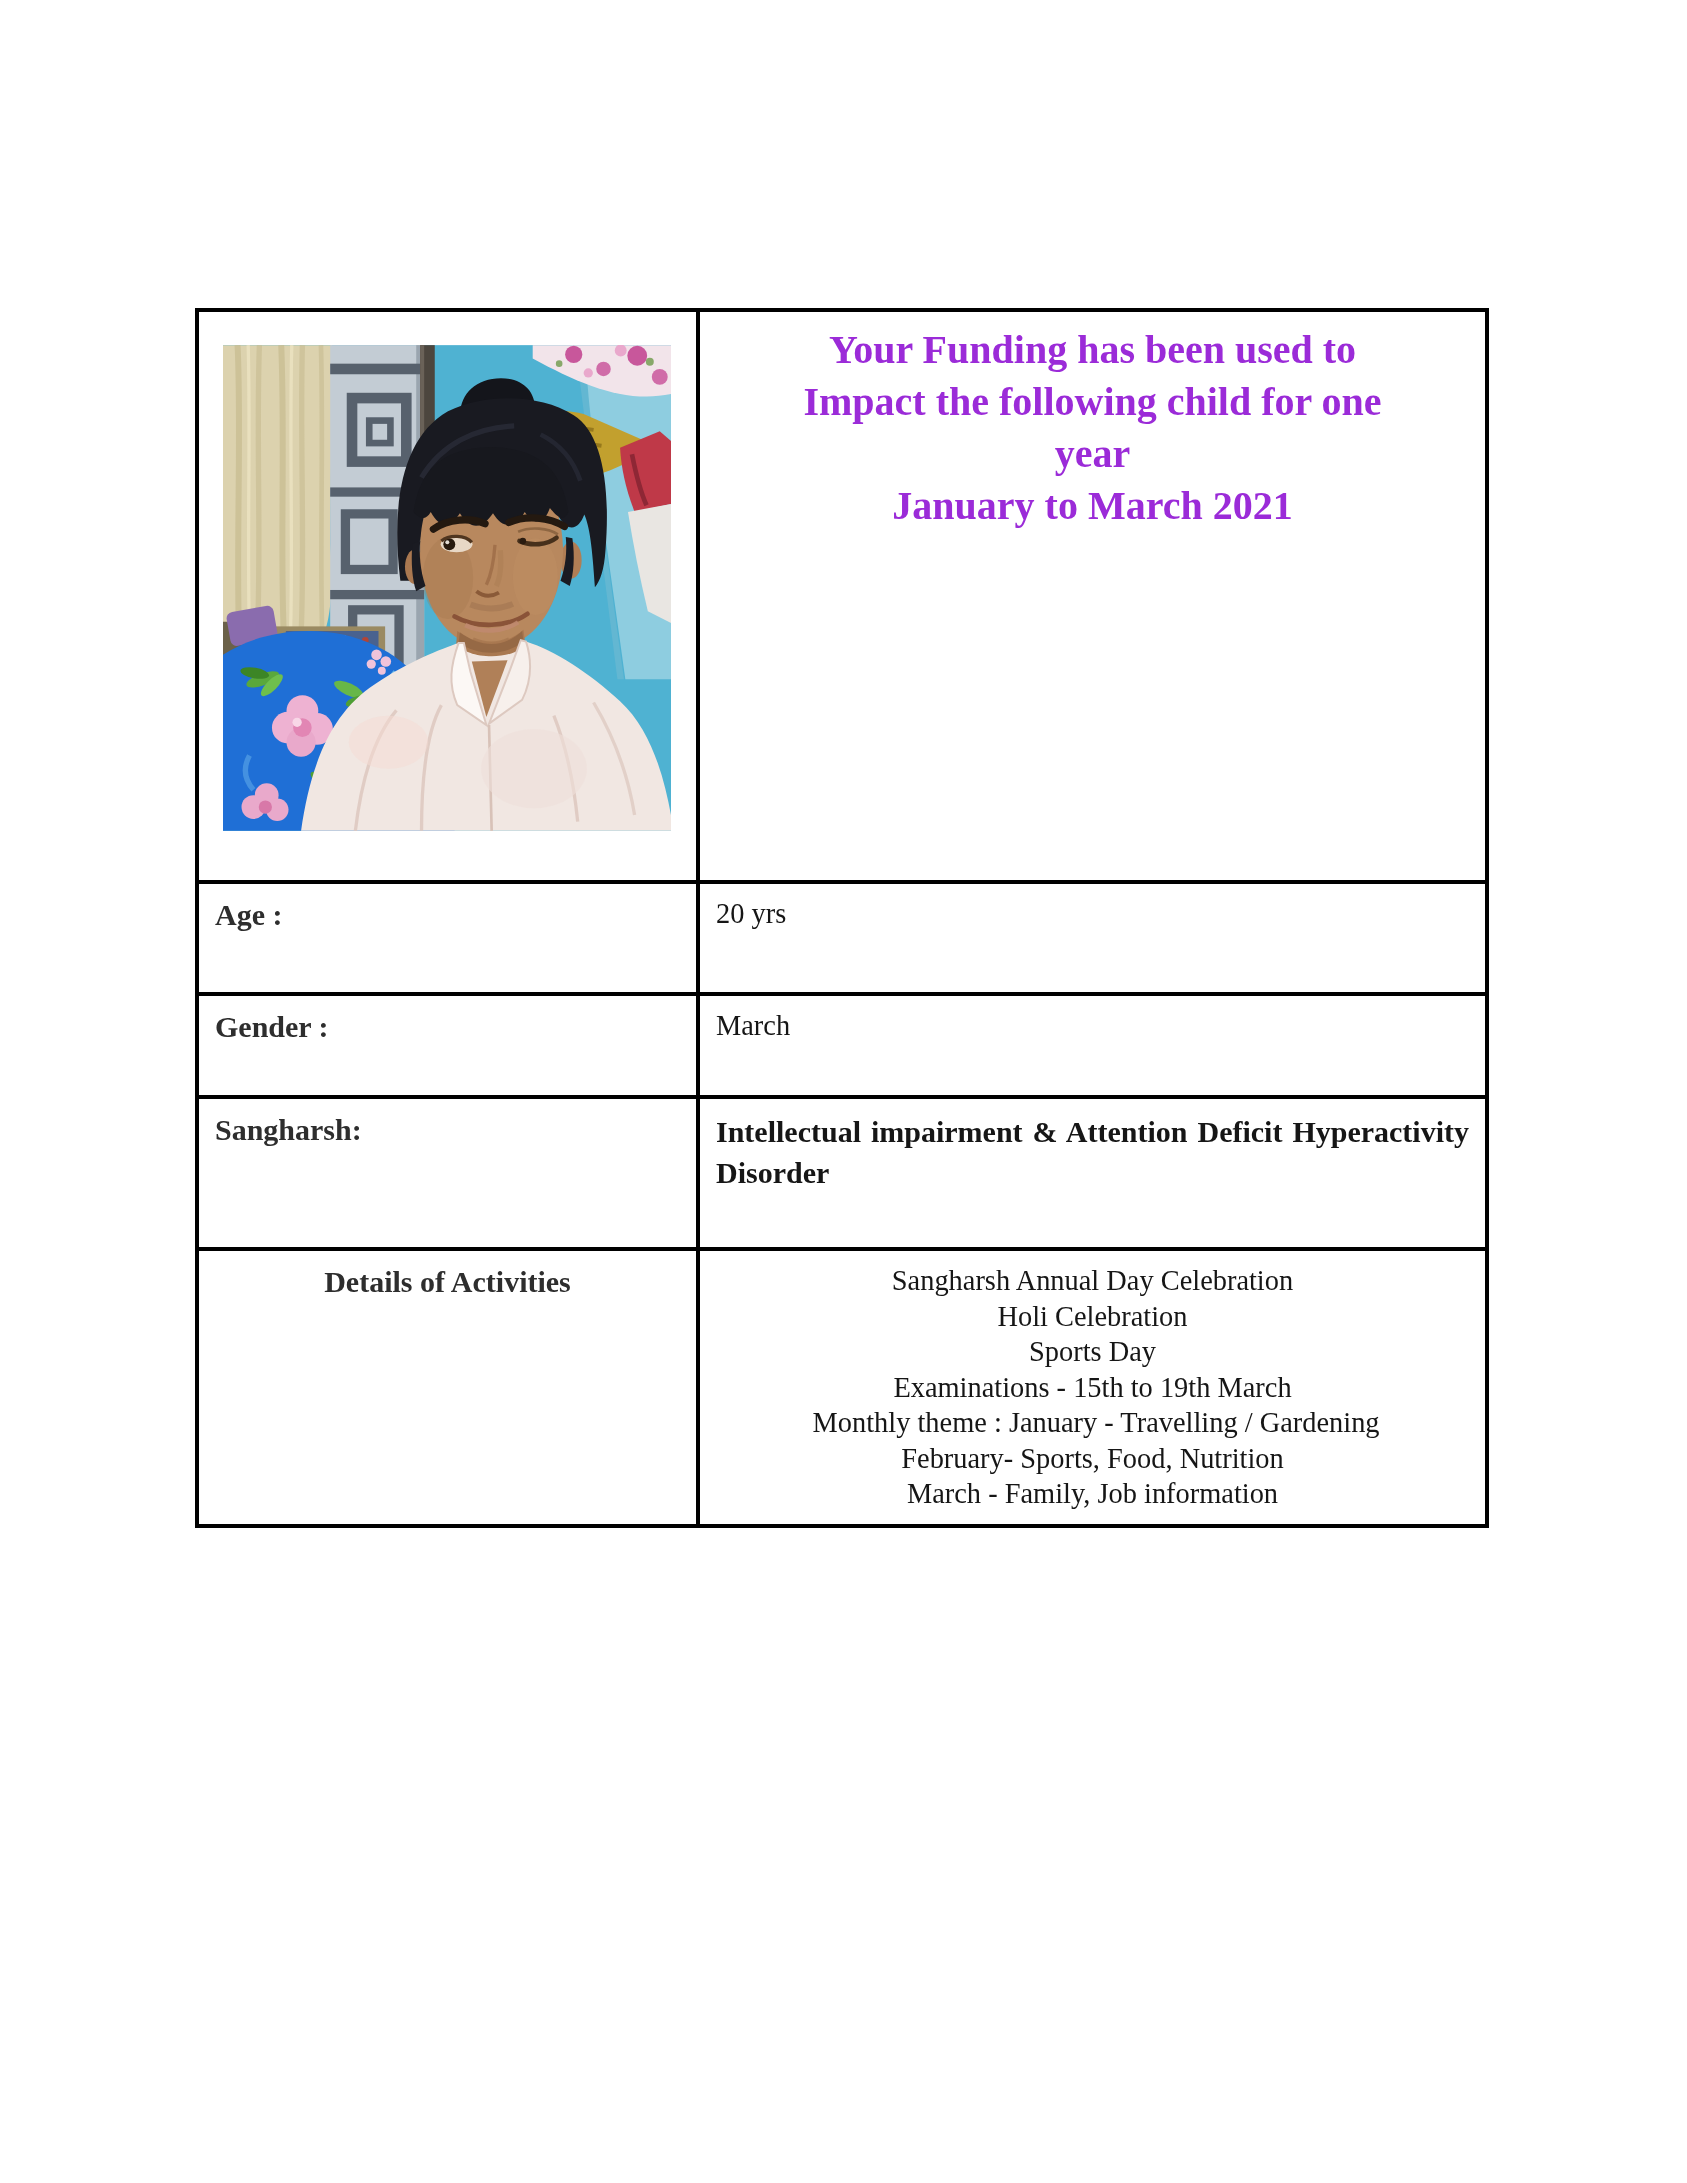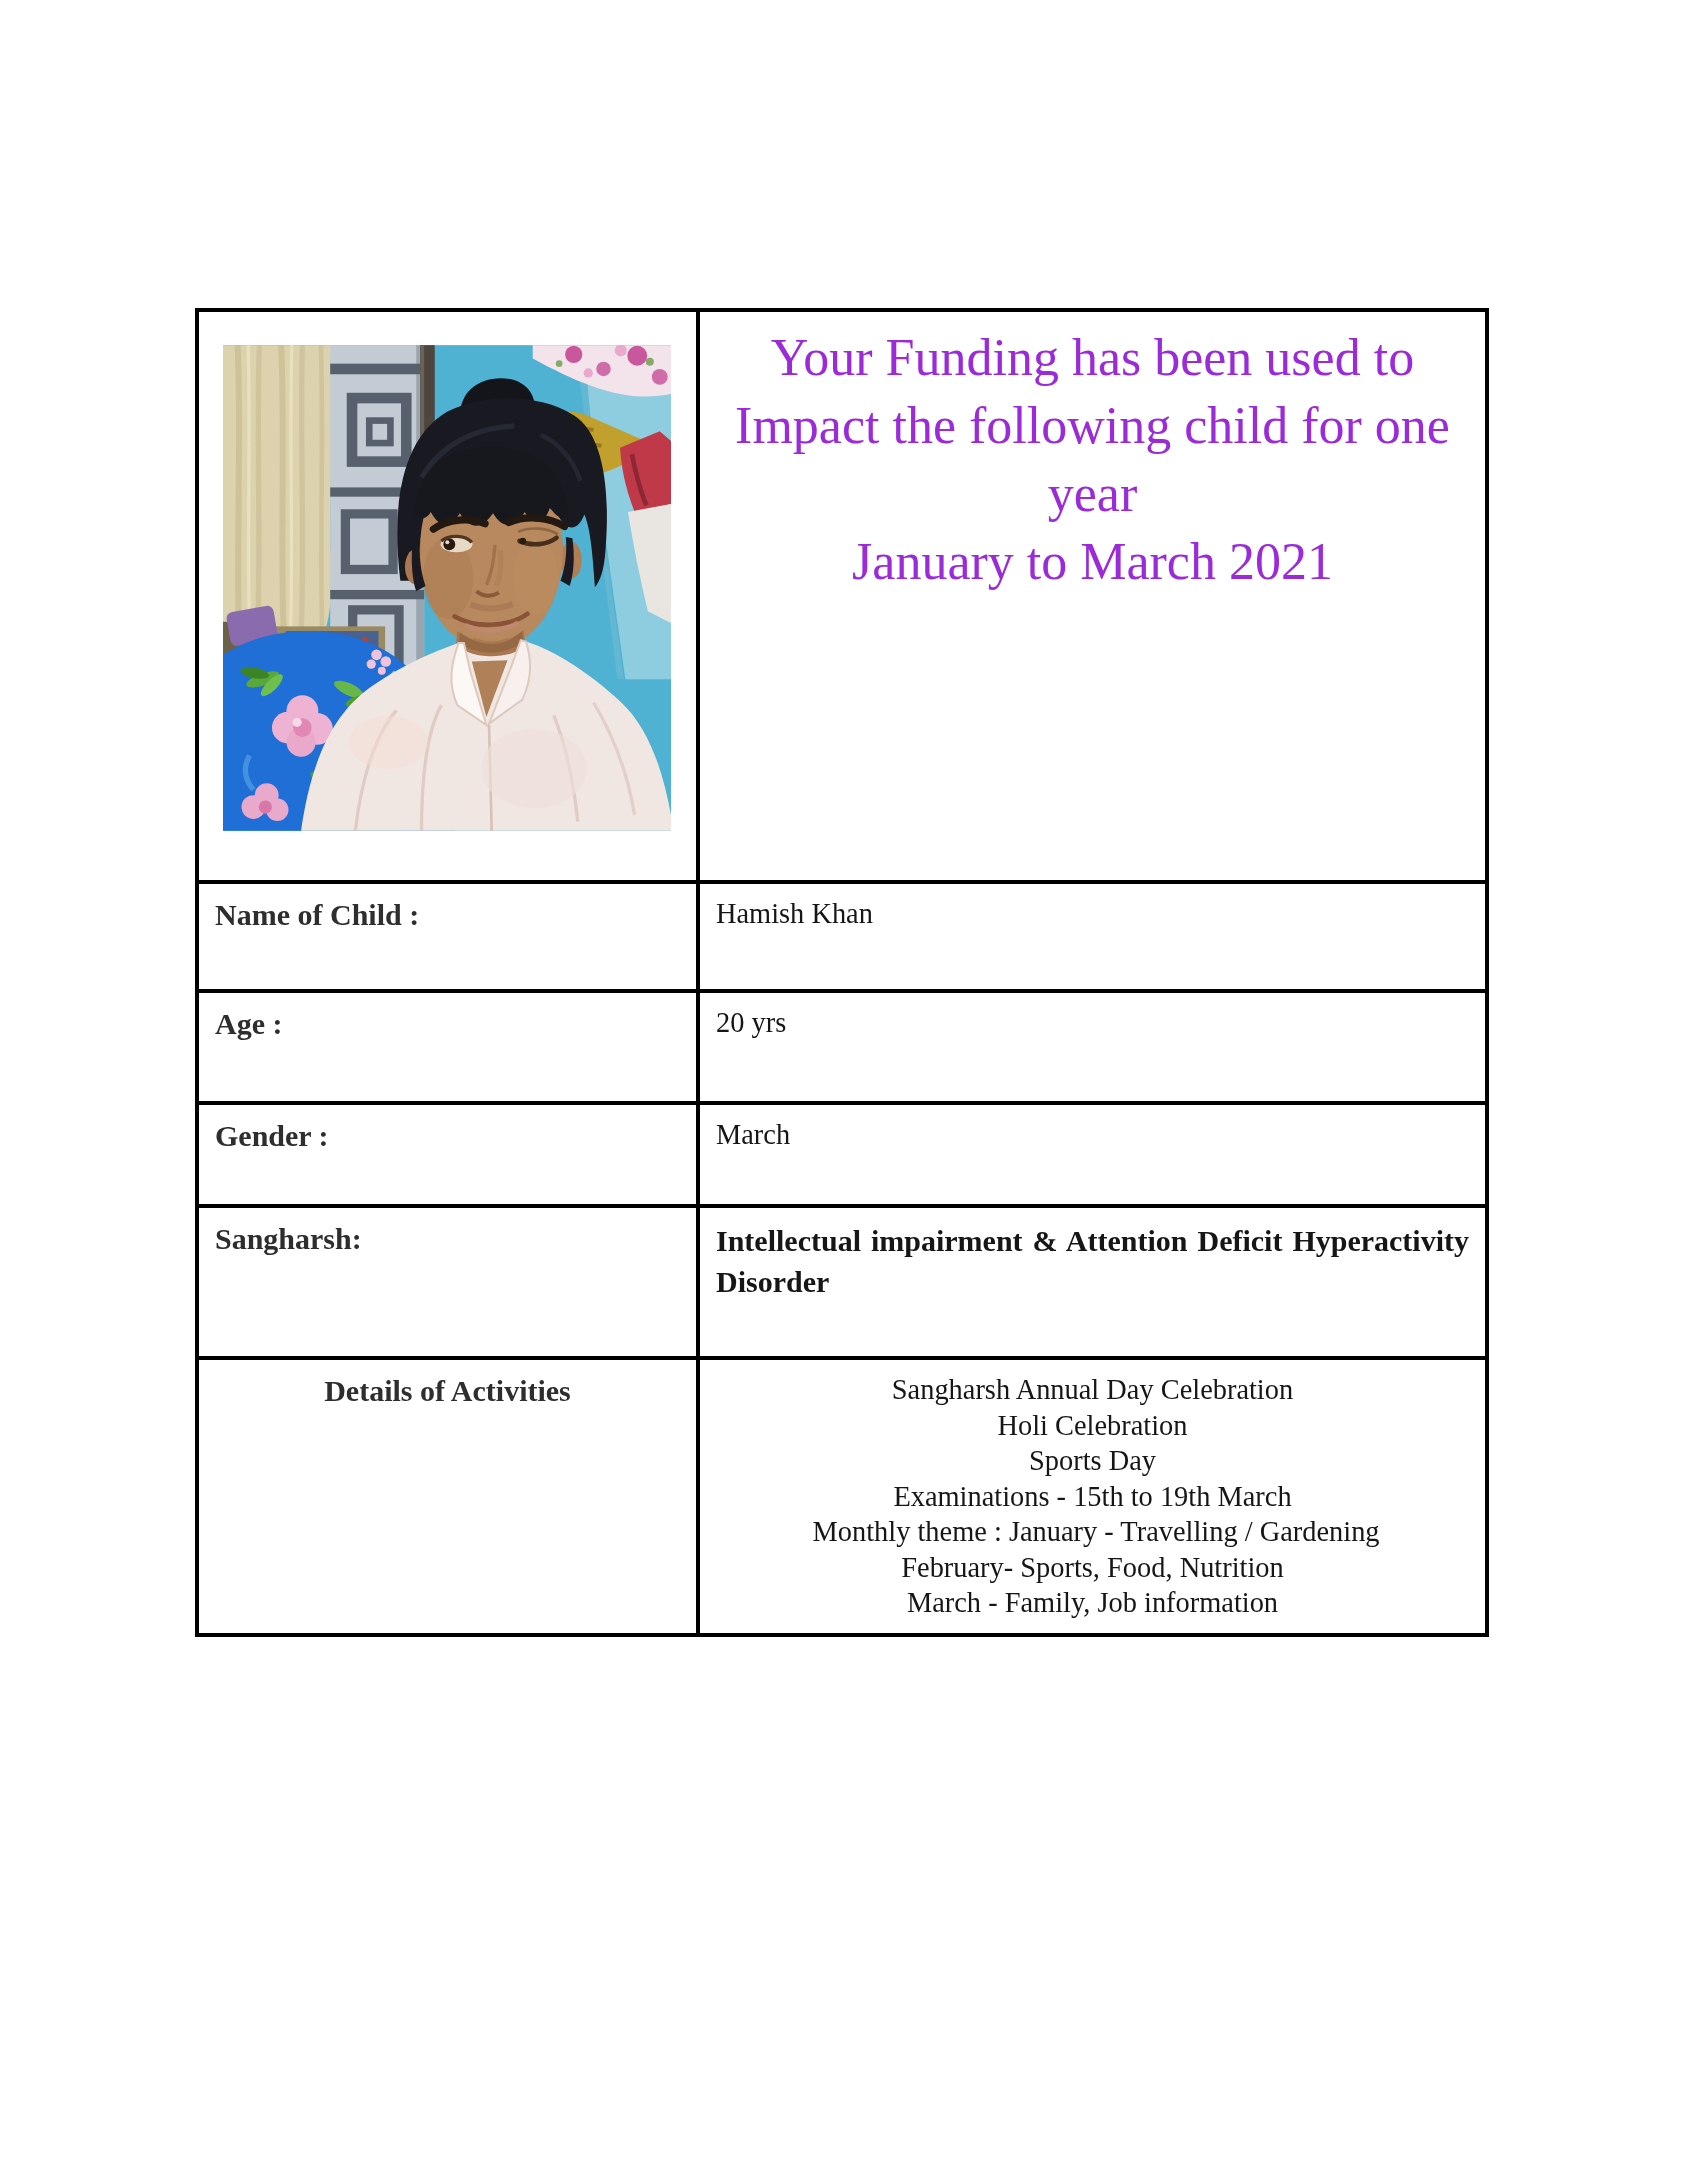--- a/index.html
+++ b/index.html
@@ -31,23 +31,23 @@
   tr.r-disability td{height:152px;}
   tr.r-centre td{height:106px;}
   tr.r-support td{height:169px;}
   tr.r-activities td{height:265px;text-align:center;}
 
   td.photo-cell{padding:0;}
   svg.photo{display:block;margin:21px 0 0 8px;}
 
   td.title-cell{text-align:center;padding-top:26.5px;}
   .doc-title{
-    font-weight:normal;
-    font-size:52px;
-    line-height:68px;
+    font-weight:bold;
+    font-size:40px;
+    line-height:52px;
     white-space:pre-line;
   }
   .label{
     font-weight:bold;
     color:#2e2e2e;
     font-size:30px;
   }
   .value{color:#161616;}
   .multiline{white-space:pre-wrap;line-height:35px;}
   td.justify-cell .value{
@@ -211,28 +211,20 @@
         </svg>
       </td>
       <td class="title-cell">
         <div class="doc-title" style="color: rgb(155, 43, 216);">Your Funding has been used to
 Impact the following child for one
 year
 January to March 2021</div>
       </td>
     </tr>
 
-    <tr class="r-name">
-      <td>
-        <span class="label">Name of Child :</span>
-      </td>
-      <td>
-        <span class="value">Hamish Khan</span>
-      </td>
-    </tr>
 
     <tr class="r-age">
       <td>
         <span class="label">Age :</span>
       </td>
       <td>
         <span class="value">20 yrs</span>
       </td>
     </tr>
 

